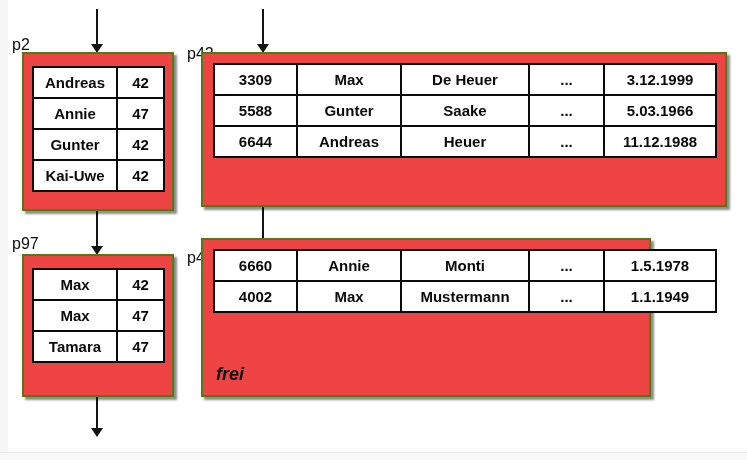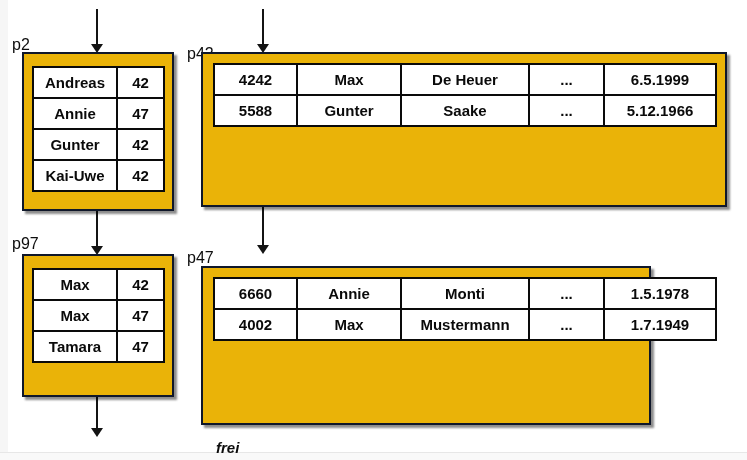--- a/index.html
+++ b/index.html
@@ -19,39 +19,39 @@
     position:absolute;left:0;top:452px;width:747px;height:8px;
     background:#f9f9f9;border-top:1px solid #e7e7e7;
   }
   .plabel{
     position:absolute;
     font-size:16px;font-weight:400;line-height:16px;
     color:#0d0d0d;
   }
   .pbox{
     position:absolute;box-sizing:border-box;
-    background:#eab308;
-    border:2px solid #0f172a;
+    background:#ef4444;
+    border:2px solid #4d7c0f;
     box-shadow:2.5px 2.5px 2px rgba(0,0,0,0.45);
   }
   .ptable{
     position:absolute;
     border-collapse:collapse;table-layout:fixed;
     background:#ffffff;
   }
   .ptable td{
     border:2px solid #0a0a0a;
     text-align:center;vertical-align:middle;
     font-size:15px;font-weight:600;color:#0a0a0a;
     padding:0;white-space:nowrap;overflow:hidden;
     height:29px;
   }
   .free-label{
     position:absolute;
-    font-size:15px;font-style:italic;font-weight:600;margin-top:47px;
+    font-size:18px;font-style:italic;font-weight:600;
   }
   .arrow{
     position:absolute;width:12px;
     display:flex;flex-direction:column;align-items:center;
   }
   .arrow-stem{width:2px;flex:1;background:#141414;}
   .arrow-head{
     width:0;height:0;
     border-left:6px solid transparent;
     border-right:6px solid transparent;
@@ -123,32 +123,39 @@
     <table class="ptable" style="left:10px;top:9px;width:502px">
       <colgroup>
           <col style="width:83px">
           <col style="width:104px">
           <col style="width:128px">
           <col style="width:75px">
           <col style="width:112px">
         </colgroup>
       <tbody>
           <tr>
-        <td>4242</td>
+        <td>3309</td>
         <td>Max</td>
         <td>De Heuer</td>
         <td>...</td>
-        <td>6.5.1999</td>
+        <td>3.12.1999</td>
       </tr>
       <tr>
         <td>5588</td>
         <td>Gunter</td>
         <td>Saake</td>
         <td>...</td>
-        <td>5.12.1966</td>
+        <td>5.03.1966</td>
+      </tr>
+      <tr>
+        <td>6644</td>
+        <td>Andreas</td>
+        <td>Heuer</td>
+        <td>...</td>
+        <td>11.12.1988</td>
       </tr>
     </tbody>
       </table>
   </div>
 
   <div class="pbox" style="left:22px;top:254px;width:152px;height:143px">
     <table class="ptable" style="left:8px;top:12px;width:131px">
       <colgroup>
           <col style="width:84px">
           <col style="width:47px">
@@ -163,21 +170,21 @@
         <td>47</td>
       </tr>
       <tr>
         <td>Tamara</td>
         <td>47</td>
       </tr>
     </tbody>
       </table>
   </div>
 
-  <div class="pbox" style="left:201px;top:266px;width:450px;height:159px">
+  <div class="pbox" style="left:201px;top:238px;width:450px;height:159px">
     <table class="ptable" style="left:10px;top:9px;width:502px">
       <colgroup>
           <col style="width:83px">
           <col style="width:104px">
           <col style="width:128px">
           <col style="width:75px">
           <col style="width:112px">
         </colgroup>
       <tbody>
           <tr>
@@ -185,20 +192,20 @@
         <td>Annie</td>
         <td>Monti</td>
         <td>...</td>
         <td>1.5.1978</td>
       </tr>
       <tr>
         <td>4002</td>
         <td>Max</td>
         <td>Mustermann</td>
         <td>...</td>
-        <td>1.7.1949</td>
+        <td>1.1.1949</td>
       </tr>
     </tbody>
       </table>
     <span class="free-label" style="left:13px;top:124px">frei</span>
   </div>
 
 </div>
 
 </body></html>

